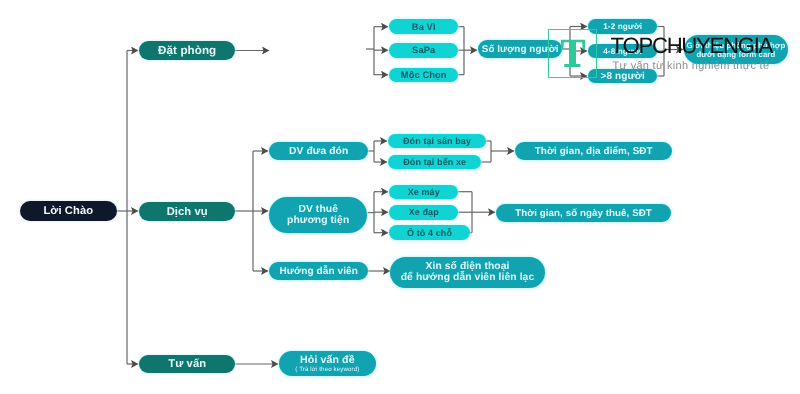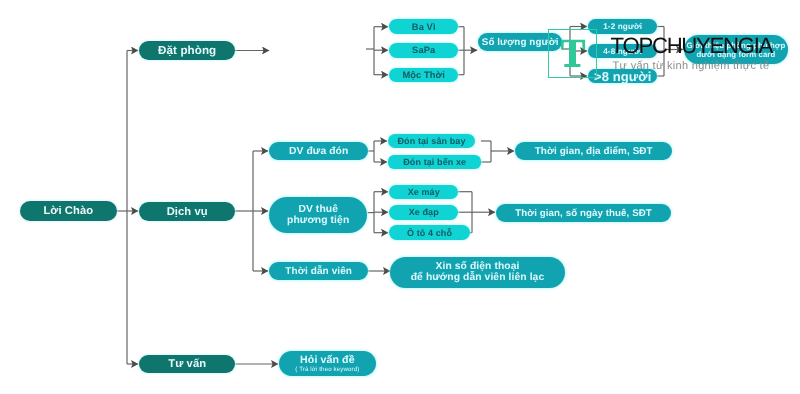--- a/index.html
+++ b/index.html
@@ -6,21 +6,21 @@
   html,body{margin:0;padding:0;background:#ffffff;}
   body{width:800px;height:394px;font-family:"Liberation Sans",sans-serif;overflow:hidden;
         -webkit-font-smoothing:antialiased;text-rendering:geometricPrecision;}
   #stage{position:relative;width:800px;height:394px;background:#ffffff;}
   svg.lines{position:absolute;left:0;top:0;width:800px;height:394px;pointer-events:none;}
   .node{position:absolute;display:flex;flex-direction:column;align-items:center;
         justify-content:center;text-align:center;box-sizing:border-box;
         border-radius:999px;font-weight:700;letter-spacing:.1px;}
   .node span{display:block;white-space:nowrap;-webkit-font-smoothing:antialiased;}
   *{-webkit-font-smoothing:antialiased;}
-  .dark{background:#0f766e;color:#f4fcff;box-shadow:0 0 2.5px 0.8px rgba(214,233,244,0.8);}
+  .dark{background:#0f172a;color:#f4fcff;box-shadow:0 0 2.5px 0.8px rgba(214,233,244,0.8);}
   .mid {background:#0f766e;color:#e9fbff;box-shadow:0 0 2.5px 0.8px rgba(205,240,248,0.8);}
   .teal{background:#12a3b0;color:#dffaff;box-shadow:0 0 2.5px 0.8px rgba(170,245,250,0.85);}
   .cyan{background:#10d4d4;color:#155a63;box-shadow:0 0 2.5px 0.8px rgba(185,250,252,0.85);}
 
   
   #wm-logo-box{position:absolute;left:548px;top:29.2px;width:49px;height:48.8px;
        border:1px solid #33cca1;box-sizing:border-box;}
   #wm-logo-letter{position:absolute;left:548px;top:29px;width:48px;height:49px;}
   #wm-logo-letter svg{display:block;width:48px;height:49px;}
   #wm-brand{position:absolute;left:610.6px;top:37.6px;font-size:22.2px;color:#111111;
@@ -126,50 +126,50 @@
   </div>
 
 
   <div class="node cyan" style="left:389px;top:19.4px;width:69.4px;height:14.9px;font-size:9.3px;">
     <span>Ba Vì</span>
   </div>
   <div class="node cyan" style="left:389px;top:43px;width:69.4px;height:14.8px;font-size:9.3px;">
     <span>SaPa</span>
   </div>
   <div class="node cyan" style="left:389px;top:67.7px;width:69.4px;height:14.8px;font-size:9.3px;">
-    <span>Mộc Thời</span>
-  </div>
-
-  <div class="node teal" style="left:478px;top:33px;width:84.4px;height:18.4px;font-size:9.8px;">
+    <span>Mộc Chọn</span>
+  </div>
+
+  <div class="node teal" style="left:478px;top:40px;width:84.4px;height:18.4px;font-size:9.8px;">
     <span>Số lượng người</span>
   </div>
 
   <div class="node teal" style="left:588px;top:19px;width:69.4px;height:15.2px;font-size:8.2px;">
     <span>1-2 người</span>
   </div>
   <div class="node teal" style="left:588px;top:44px;width:69.4px;height:14px;font-size:8.2px;">
     <span>4-8 người</span>
   </div>
-  <div class="node teal" style="left:588px;top:69px;width:69.4px;height:14.4px;font-size:13px;">
+  <div class="node teal" style="left:588px;top:69px;width:69.4px;height:14.4px;font-size:10px;">
     <span>&gt;8 người</span>
   </div>
 
   <div class="node teal" style="left:684px;top:35px;width:103.8px;height:29.4px;font-size:7.8px;">
     <span>Giới thiệu phòng phù hợp</span>
     <span>dưới dạng form card</span>
   </div>
 
   <div class="node teal" style="left:269px;top:142px;width:99.4px;height:18.4px;font-size:10.3px;">
     <span>DV đưa đón</span>
   </div>
 
-  <div class="node cyan" style="left:388px;top:134px;width:87px;height:14.4px;font-size:9.0px;">
+  <div class="node cyan" style="left:388px;top:134px;width:98px;height:14.4px;font-size:9.0px;">
     <span>Đón tại sân bay</span>
   </div>
-  <div class="node cyan" style="left:388px;top:155px;width:93.4px;height:14.4px;font-size:9.0px;border-radius:6px;">
+  <div class="node cyan" style="left:388px;top:155px;width:93.4px;height:14.4px;font-size:9.0px;">
     <span>Đón tại bến xe</span>
   </div>
 
   <div class="node teal" style="left:515px;top:142px;width:157.4px;height:18.4px;font-size:9.9px;">
     <span>Thời gian, địa điểm, SĐT</span>
   </div>
 
   <div class="node teal" style="left:269px;top:197px;width:98.4px;height:36.4px;font-size:10.3px;">
     <span>DV thuê</span>
     <span>phương tiện</span>
@@ -183,24 +183,24 @@
   </div>
   <div class="node cyan" style="left:389px;top:225.3px;width:81px;height:14.8px;font-size:9.0px;">
     <span>Ô tô 4 chỗ</span>
   </div>
 
   <div class="node teal" style="left:496px;top:204px;width:175px;height:18px;font-size:9.7px;">
     <span>Thời gian, số ngày thuê, SĐT</span>
   </div>
 
   <div class="node teal" style="left:269px;top:262px;width:99.4px;height:18.4px;font-size:10.0px;">
-    <span>Thời dẫn viên</span>
-  </div>
-
-  <div class="node teal" style="left:390px;top:256.5px;width:175px;height:31.8px;font-size:10.3px;">
+    <span>Hướng dẫn viên</span>
+  </div>
+
+  <div class="node teal" style="left:390px;top:256.5px;width:155px;height:31.8px;font-size:10.3px;">
     <span>Xin số điện thoại</span>
     <span>để hướng dẫn viên liên lạc</span>
   </div>
 
   <div class="node teal" style="left:278.5px;top:350.8px;width:97.8px;height:25.6px;font-size:10.6px;">
     <span>Hỏi vấn đề</span>
     <span style="font-size:6.2px;font-weight:400;margin-top:0.5px;">( Trả lời theo keyword)</span>
   </div>
 
   <div id="wm-logo-box"></div>

